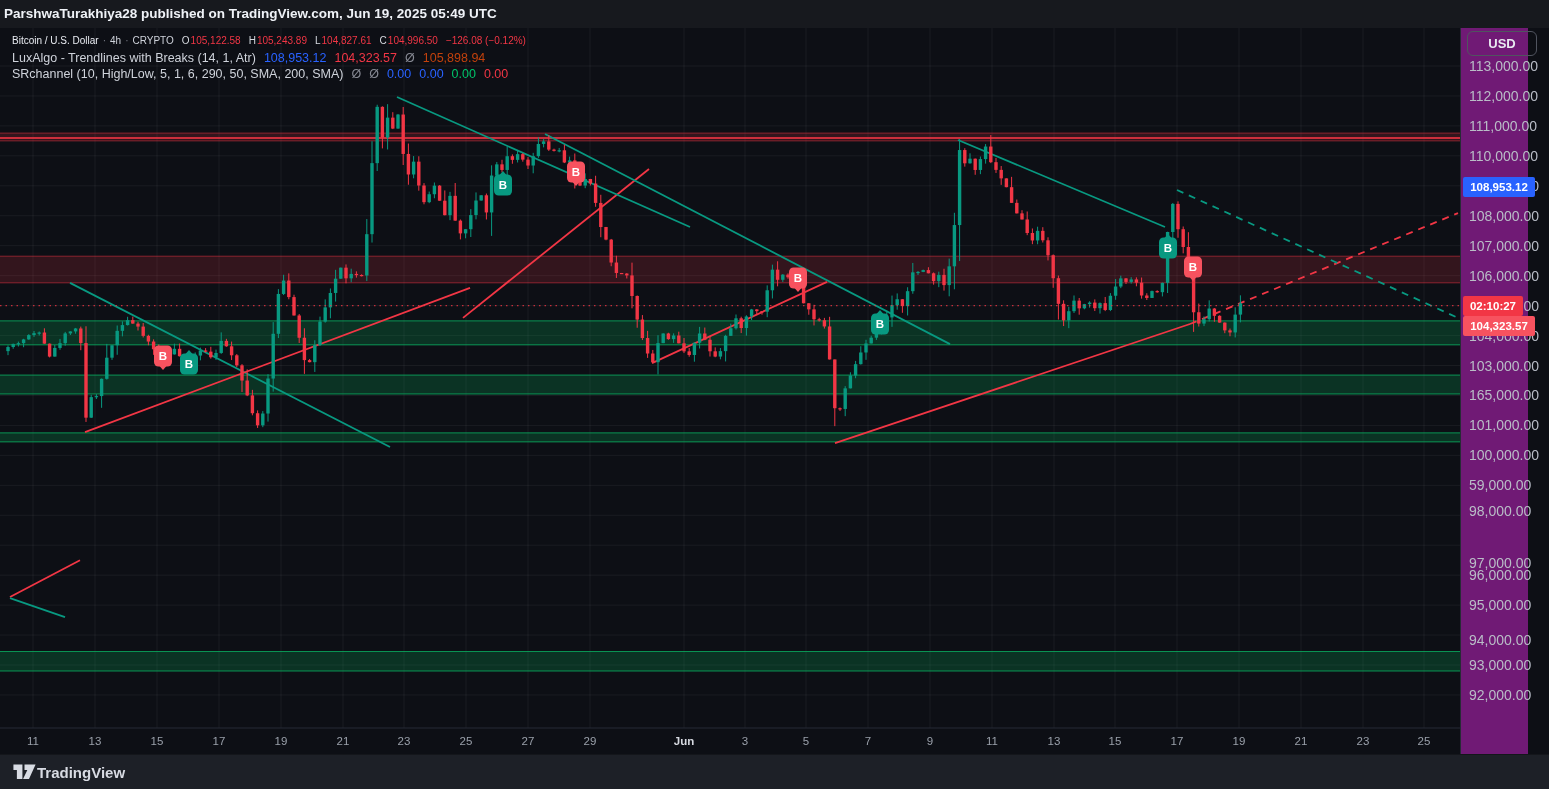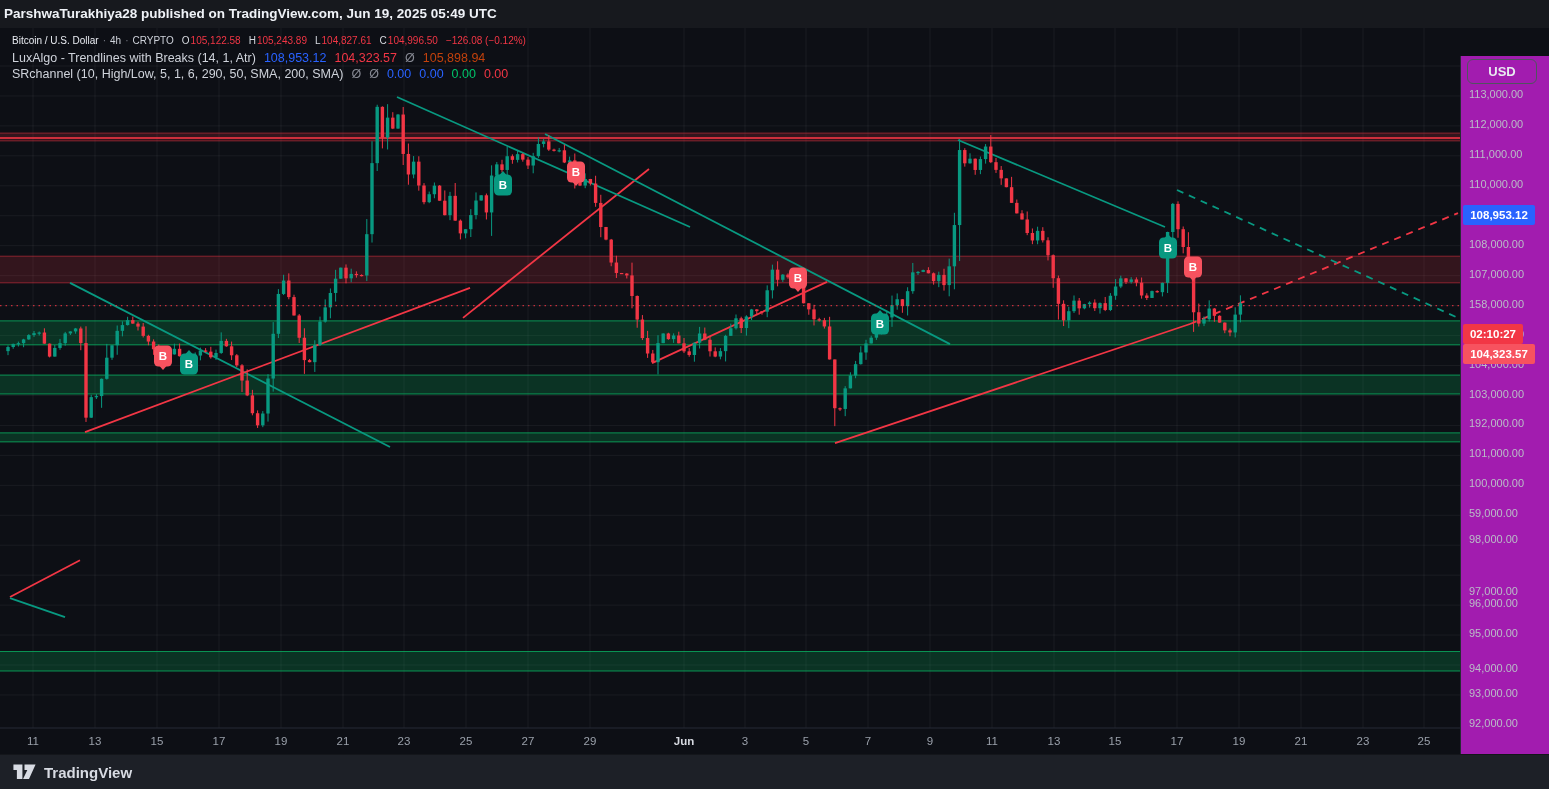--- a/index.html
+++ b/index.html
@@ -11,32 +11,32 @@
   .chart-svg{position:absolute;left:0;top:28px;}
   .legend{position:absolute;left:12px;top:33px;color:#d6dae2;z-index:5;pointer-events:none;}
   .legend .row{height:16.5px;line-height:16.5px;white-space:nowrap;font-size:12.5px;}
   .legend .row1{font-size:10px;color:#e8ebf1;}
   .legend .sep{color:#787b86;margin:0 4px;}
   .legend .dim{color:#cfd3db;}
   .legend .lbl{color:#d7dae0;margin-left:8px;}
   .legend .val{margin-left:1px;}
   .legend .gap{margin-left:8px;}
   .red{color:#f23645;} .blue{color:#2962ff;} .gray{color:#868993;}
-  .price-axis{position:absolute;left:1460px;top:28px;width:89px;height:726px;
-              border-left:1px solid #272b36;background:#a21caf;margin-top:28px;}
+  .price-axis{position:absolute;left:1460px;top:28px;width:68px;height:726px;
+              border-left:1px solid #272b36;background:#701a75;}
   .usd-btn{position:absolute;left:6px;top:3px;width:70px;height:25px;border:1px solid #50545f;
            border-radius:6px;color:#e8eaf0;font-size:13px;font-weight:bold;text-align:center;
            line-height:23px;background:transparent;}
-  .ytick{position:absolute;left:8px;height:16px;font-size:11px;color:#b9bdc7;line-height:16px;white-space:nowrap;}
+  .ytick{position:absolute;left:8px;height:16px;font-size:14px;color:#b9bdc7;line-height:16px;white-space:nowrap;}
   .axis-tag{position:absolute;left:2px;width:72px;height:20px;border-radius:2px;color:#fff;
             font-size:11.5px;font-weight:bold;text-align:center;line-height:20px;z-index:3;}
   .axis-tag.countdown{width:60px;z-index:4;}
   .footer{position:absolute;left:0;top:754px;width:1549px;height:35px;background:#1d2027;
           border-top:1px solid #14161b;display:flex;align-items:center;padding-left:12px;}
-  .brand{display:flex;align-items:center;gap:7px;color:#d8dbe3;font-size:15px;font-weight:bold;
+  .brand{display:flex;align-items:center;color:#d8dbe3;font-size:15px;font-weight:bold;
          text-decoration:none;cursor:pointer;}
   .tv-mark{display:block;}
 </style>
 </head>
 <body>
 
 <div class="stage">
 
   <div class="header">
     <span>ParshwaTurakhiya28 published on TradingView.com, Jun 19, 2025 05:49 UTC</span>
@@ -1177,25 +1177,25 @@
   <div class="price-axis">
     <div class="usd-btn">USD</div>
     <div id="yticks">
         <div class="ytick" style="top: 30px;">113,000.00</div>
         <div class="ytick" style="top: 59.95px;">112,000.00</div>
         <div class="ytick" style="top: 89.9px;">111,000.00</div>
         <div class="ytick" style="top: 119.85px;">110,000.00</div>
         <div class="ytick" style="top: 149.8px;">109,000.00</div>
         <div class="ytick" style="top: 179.75px;">108,000.00</div>
         <div class="ytick" style="top: 209.7px;">107,000.00</div>
-        <div class="ytick" style="top: 239.65px;">158,000.00</div>
+        <div class="ytick" style="top: 239.65px;">106,000.00</div>
         <div class="ytick" style="top: 269.6px;">105,000.00</div>
         <div class="ytick" style="top: 299.55px;">104,000.00</div>
         <div class="ytick" style="top: 329.5px;">103,000.00</div>
-        <div class="ytick" style="top: 359.45px;">192,000.00</div>
+        <div class="ytick" style="top: 359.45px;">165,000.00</div>
         <div class="ytick" style="top: 389.4px; text-align: center;">101,000.00</div>
         <div class="ytick" style="top: 419.35px;">100,000.00</div>
         <div class="ytick" style="top: 449.3px;">59,000.00</div>
         <div class="ytick" style="top: 475px;">98,000.00</div>
         <div class="ytick" style="top: 527px;">97,000.00</div>
         <div class="ytick" style="top: 539.15px;">96,000.00</div>
         <div class="ytick" style="top: 569.1px;">95,000.00</div>
         <div class="ytick" style="top: 604px;">94,000.00</div>
         <div class="ytick" style="top: 629px;">93,000.00</div>
         <div class="ytick" style="top: 658.95px;">92,000.00</div>

